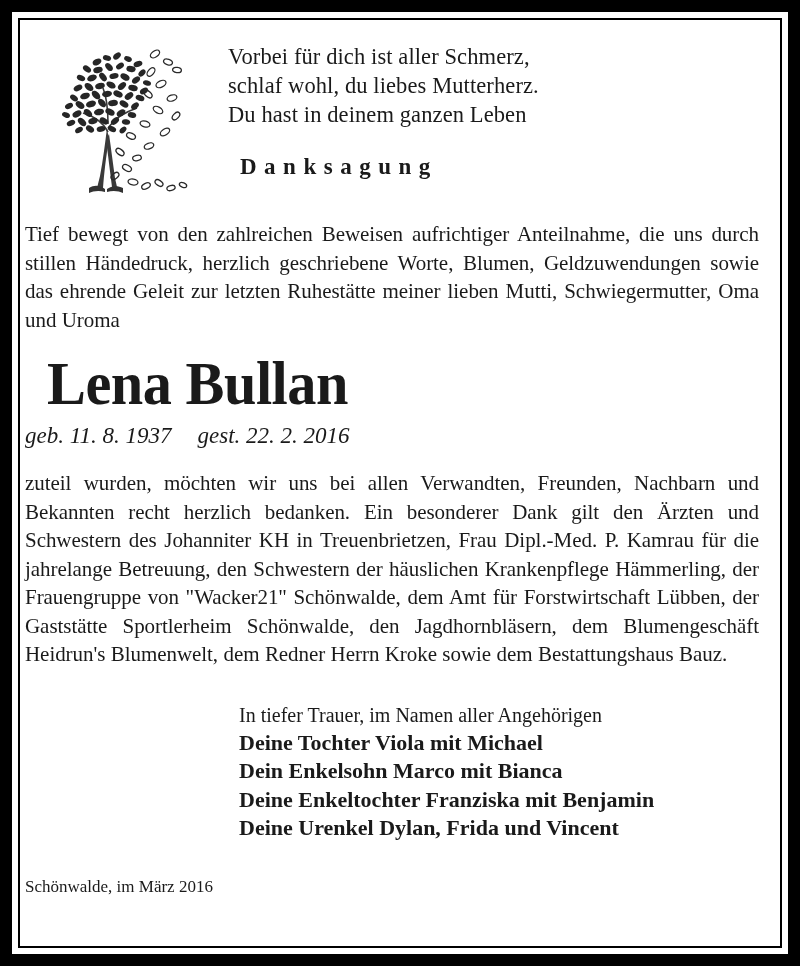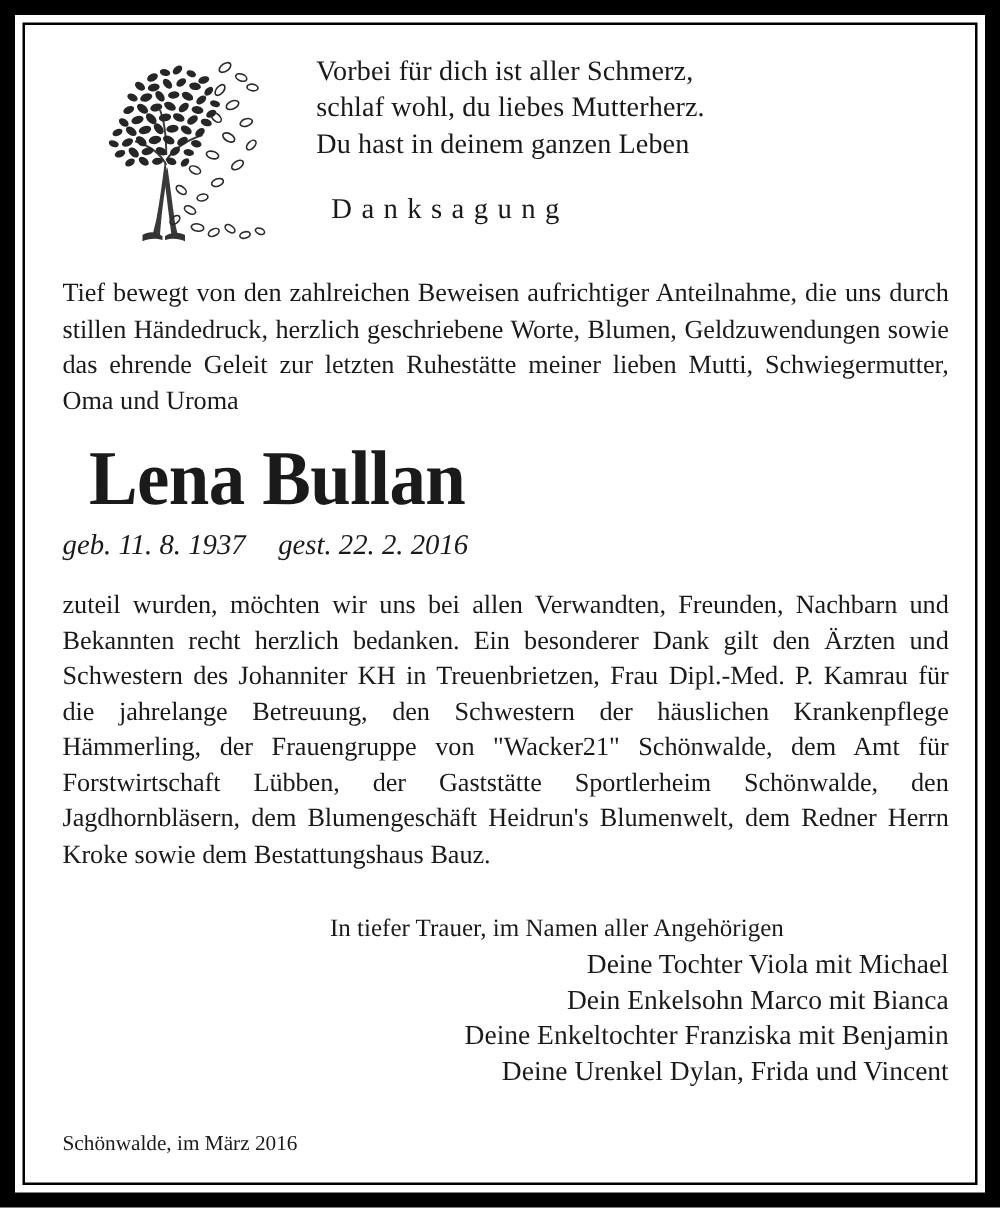--- a/index.html
+++ b/index.html
@@ -37,21 +37,21 @@
     width: 100%;
     height: 100%;
     box-sizing: border-box;
     border: 2px solid #000000;
     background: #ffffff;
     position: relative;
   }
   .notice-body {
     position: absolute;
     left: 0; top: 0; right: 0; bottom: 0;
-    padding: 8px 21px 10px 30px;
+    padding: 8px 21px 10px 5px;
     box-sizing: border-box;
   }
 
   
   .top-block {
     display: flex;
     align-items: flex-start;
     margin-top: 8px;
   }
   .tree-art {
@@ -69,21 +69,21 @@
   }
   .verse-line {
     font-size: 22.5px;
     line-height: 29px;
     white-space: nowrap;
     letter-spacing: 0.1px;
   }
   .danksagung {
     margin-top: 25px;
     font-size: 23px;
-    font-weight: normal;
+    font-weight: bold;
     letter-spacing: 7.5px;
     padding-left: 12px;
   }
 
   
   .para {
     text-align: justify;
     text-align-last: left;
     font-size: 21px;
     line-height: 28.5px;
@@ -123,24 +123,23 @@
     margin-top: 32px;
     padding-left: 214px;
   }
   .sig-intro {
     font-size: 20px;
     line-height: 28px;
     white-space: nowrap;
   }
   .sig-name {
     font-size: 22px;
-    font-weight: normal;
+    font-weight: bold;
     line-height: 28.5px;
     white-space: nowrap;
-    text-align: right;
   }
 
   
   .place-line {
     margin-top: 30px;
     font-size: 17px;
     line-height: 28px;
   }
 </style>
 </head>

